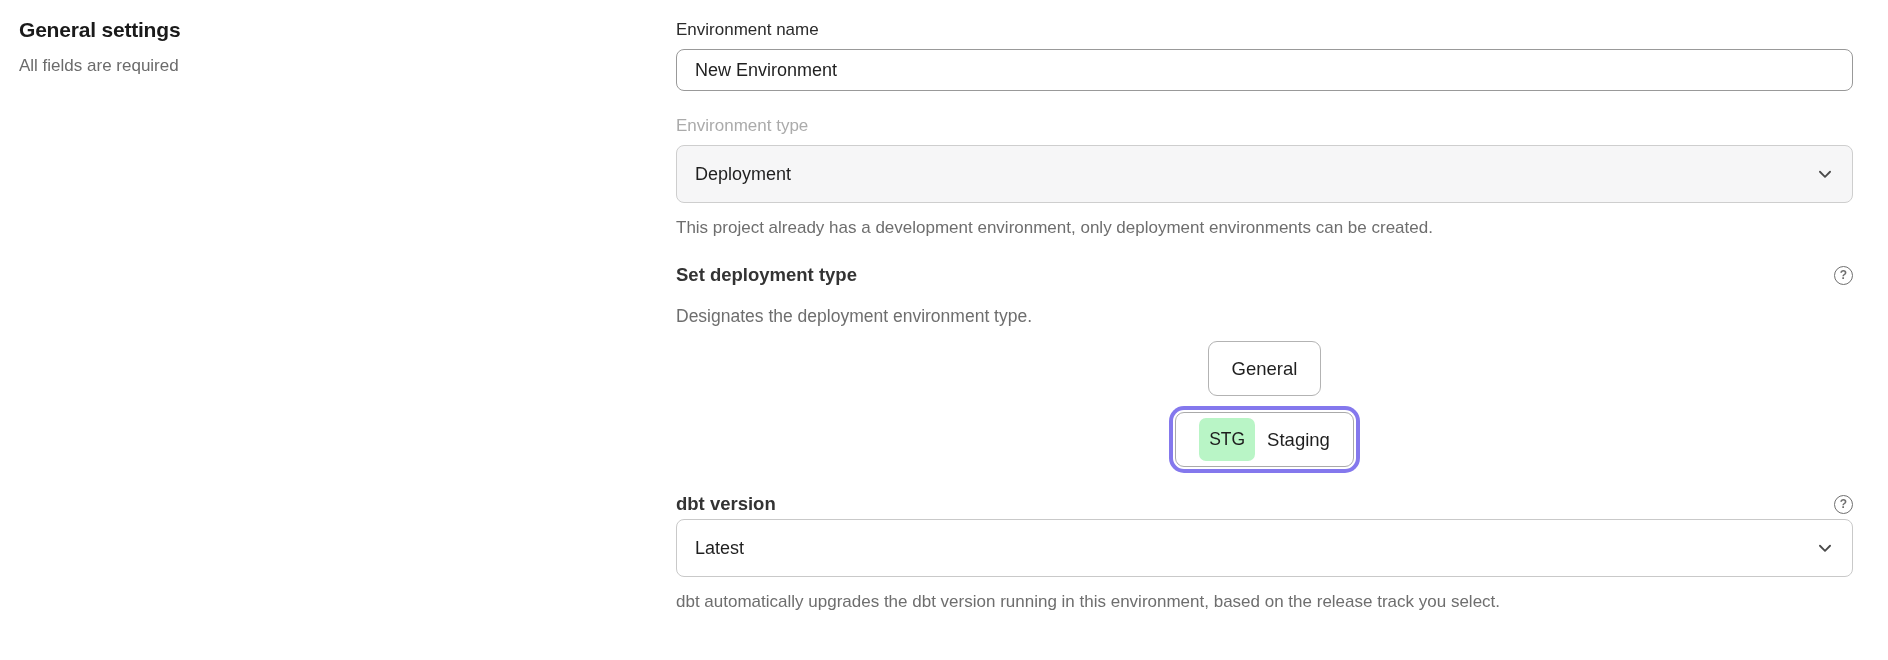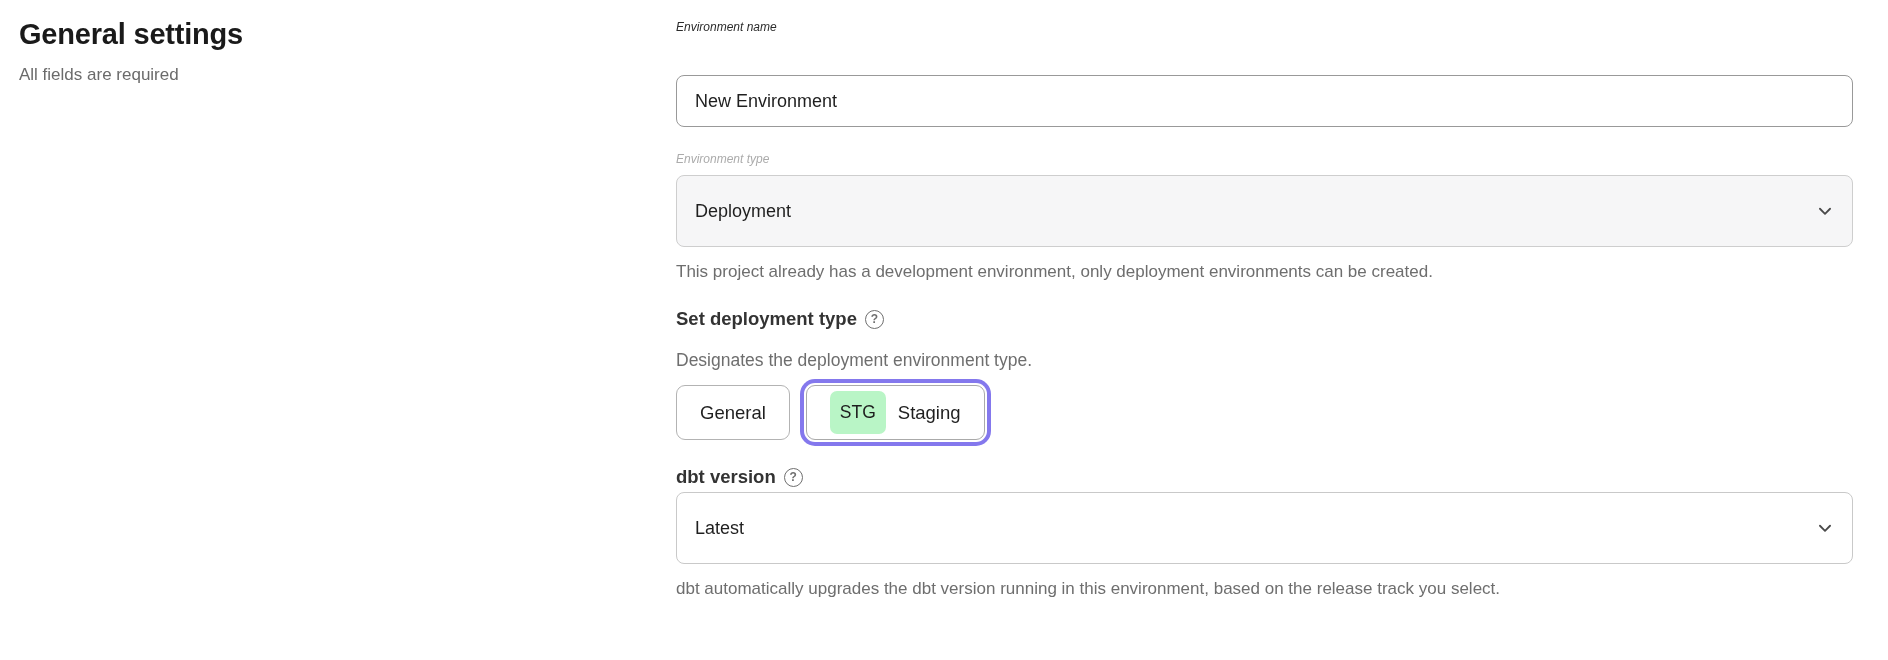--- a/index.html
+++ b/index.html
@@ -6,66 +6,65 @@
   html, body { width: 1888px; height: 660px; background: #ffffff; }
   body {
     font-family: "Liberation Sans", "DejaVu Sans", sans-serif;
     color: #1f1f1f;
     overflow: hidden;
   }
   .layout { display: flex; padding: 18px 0 0 19px; }
   .left-col { width: 657px; flex: 0 0 657px; }
   .right-col { width: 1177px; flex: 0 0 1177px; padding-top: 2px; }
 
-  .page-title { font-size: 29px; font-weight: 700; color: #1a1a1a; letter-spacing: -0.2px; }
+  .page-title { font-size: 21px; font-weight: 700; color: #1a1a1a; letter-spacing: -0.2px; }
   .page-subtitle { margin-top: 14px; font-size: 17px; color: #6b6b6b; }
 
-  .field-label { font-size: 12px; font-weight: 500; color: #2b2b2b; margin-bottom: 9px; font-style: italic; }
+  .field-label { font-size: 17px; font-weight: 500; color: #2b2b2b; margin-bottom: 9px; }
   .field-label.disabled { color: #ababab; }
 
   .text-input {
-    width: 100%; height: 52px;
+    width: 100%; height: 42px;
     border: 1px solid #999999; border-radius: 8px;
     background: #ffffff;
     font-family: "Liberation Sans", "DejaVu Sans", sans-serif;
     font-size: 18px; color: #1f1f1f;
     padding: 0 18px;
     outline: none;
-    margin-top: 32px;
   }
 
   .select {
-    width: 100%; height: 72px;
+    width: 100%; height: 58px;
     border: 1px solid #c9c9c9; border-radius: 8px;
     background: #ffffff;
     display: flex; align-items: center; justify-content: space-between;
     padding: 0 18px;
     font-size: 18px; color: #1f1f1f;
     cursor: pointer;
   }
   .select.disabled { background: #f6f6f7; border-color: #cecece; cursor: default; }
   .select .chevron { display: flex; align-items: center; color: #4a4a4a; }
 
   .helper-text { margin-top: 15px; font-size: 17px; color: #6e6e6e; }
 
   .section-heading {
     margin-top: 26px;
     display: flex; align-items: center; gap: 8px;
-    font-size: 18.5px; font-weight: 700; color: #333333;
+    font-size: 18.5px; font-weight: 700; color: #333333; justify-content: space-between;
   }
   .help-icon {
     width: 19px; height: 19px; border-radius: 50%;
     border: 1.5px solid #6f6f6f; color: #6f6f6f;
     font-size: 12px; font-weight: 700;
     display: inline-flex; align-items: center; justify-content: center;
     cursor: pointer;
   }
   .section-desc { margin-top: 20px; font-size: 17.5px; color: #6e6e6e; }
 
-  .btn-row { margin-top: 14px; display: flex; align-items: center; gap: 16px; }
+  .btn-row { margin-top: 14px; display: flex; align-items: center; gap: 16px; flex-direction: column; }
   .type-btn {
     height: 55px;
     background: #ffffff;
     border: 1px solid #b3b3b3; border-radius: 9px;
     display: inline-flex; align-items: center; gap: 12px;
     padding: 0 23px;
     font-family: "Liberation Sans", "DejaVu Sans", sans-serif;
     font-size: 18.5px; font-weight: 500; color: #1f1f1f;
     cursor: pointer;
   }

